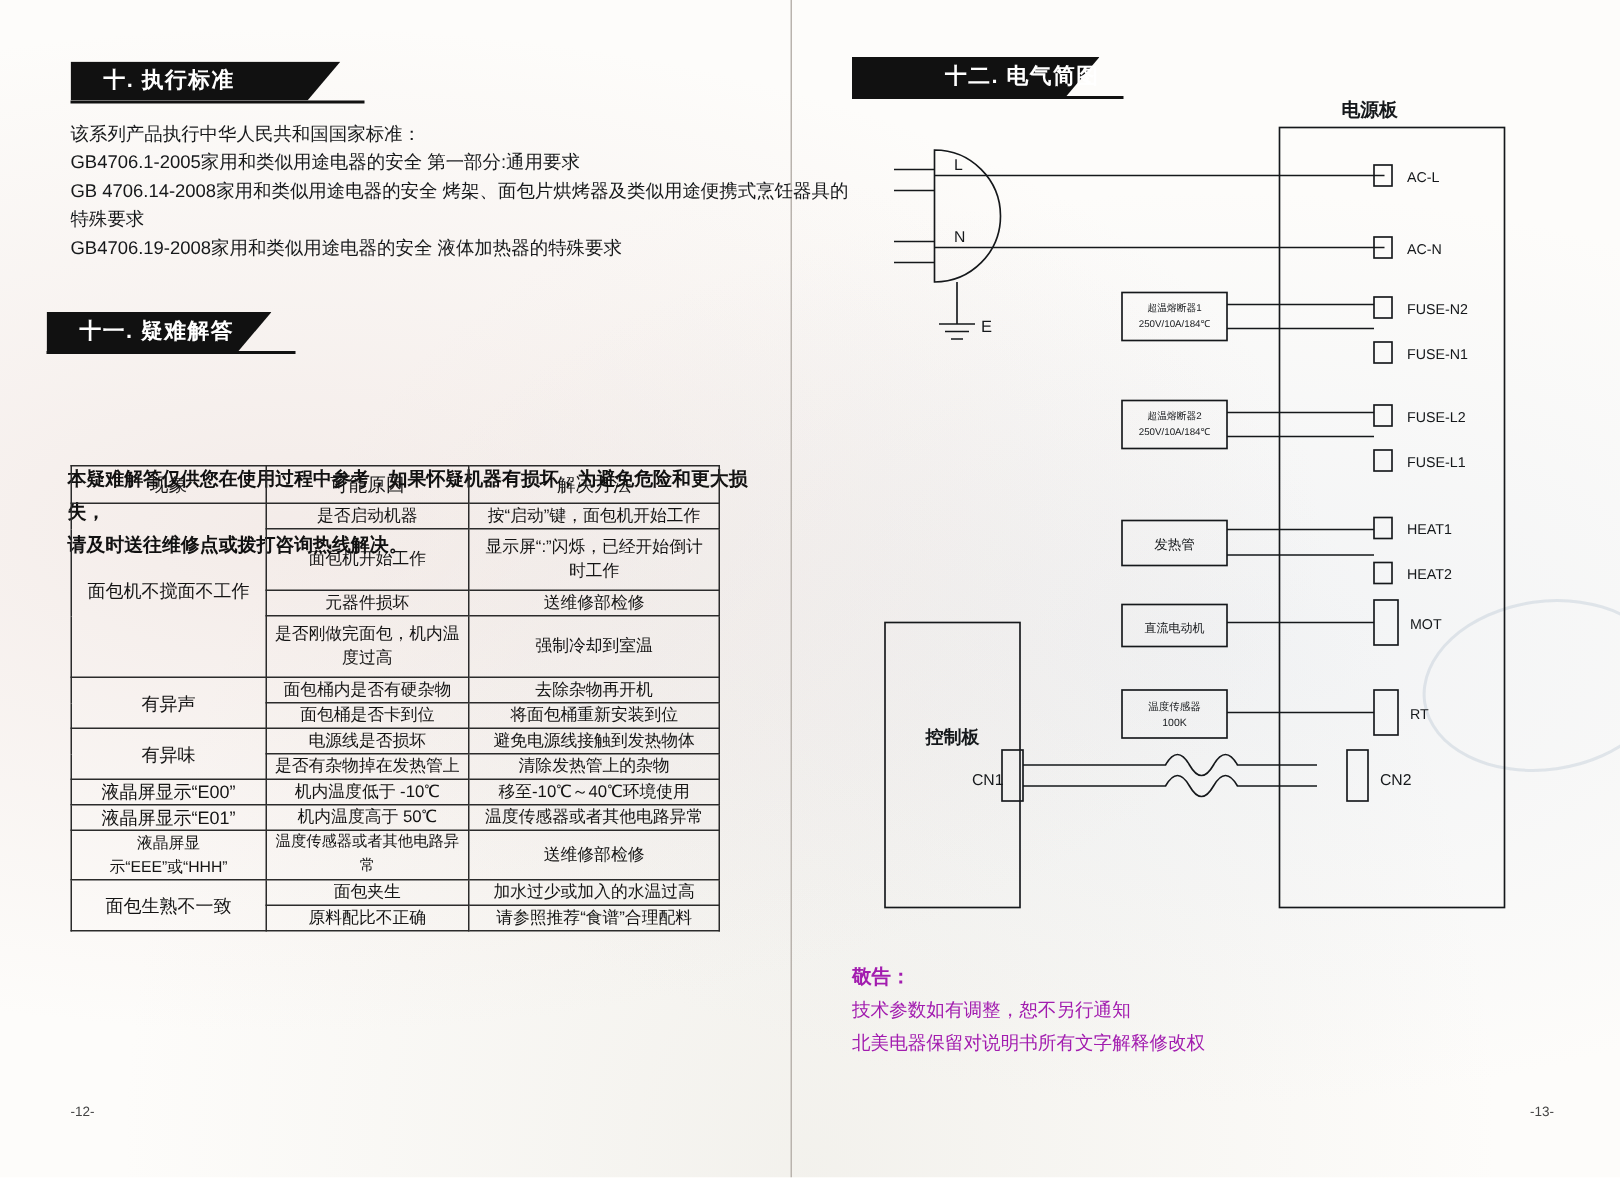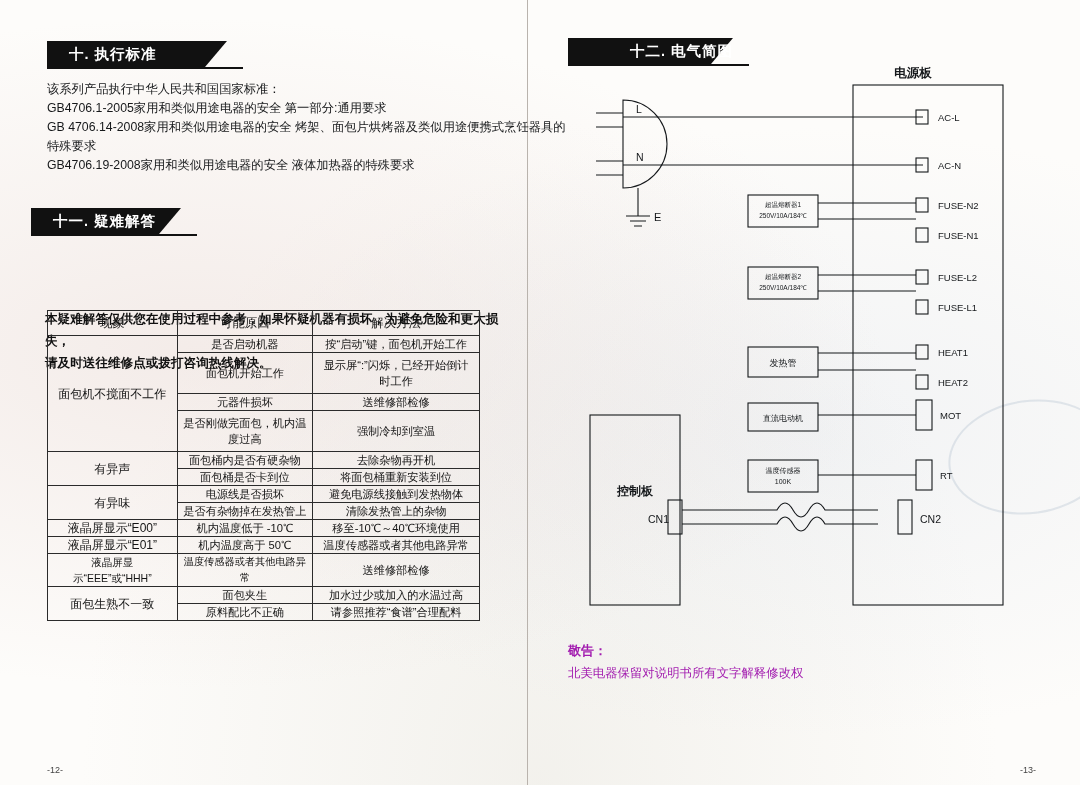--- a/index.html
+++ b/index.html
@@ -115,21 +115,20 @@
     font-weight: normal;
     height: 24px;
   }
   td.phen { width: 120px; font-size: 12px; }
   td.cause { width: 128px; }
   td.fix { width: 160px; }
   .pageno {
     position: absolute;
     font-size: 9px;
     color: #444;
-    margin-top: 29px;
   }
   
   .sch {
     position: absolute;
     left: 40px;
     top: 55px;
     width: 470px;
     height: 570px;
   }
   .sch svg { display: block; }
@@ -356,18 +355,19 @@
           <text x="215" y="429" font-size="7" text-anchor="middle">100K</text>
 
           <text x="80" y="468" font-size="10.5">CN1</text>
           <text x="352" y="468" font-size="10.5">CN2</text>
         </g>
       </svg>
     </div>
 
     <div class="notice">
       <div class="hd">敬告：</div>
+      <div>技术参数如有调整，恕不另行通知</div>
       <div>北美电器保留对说明书所有文字解释修改权</div>
     </div>
 
     <div class="pageno" style="left:492px; top:736px;">-13-</div>
   </div>
 </div>
 
 </body></html>

